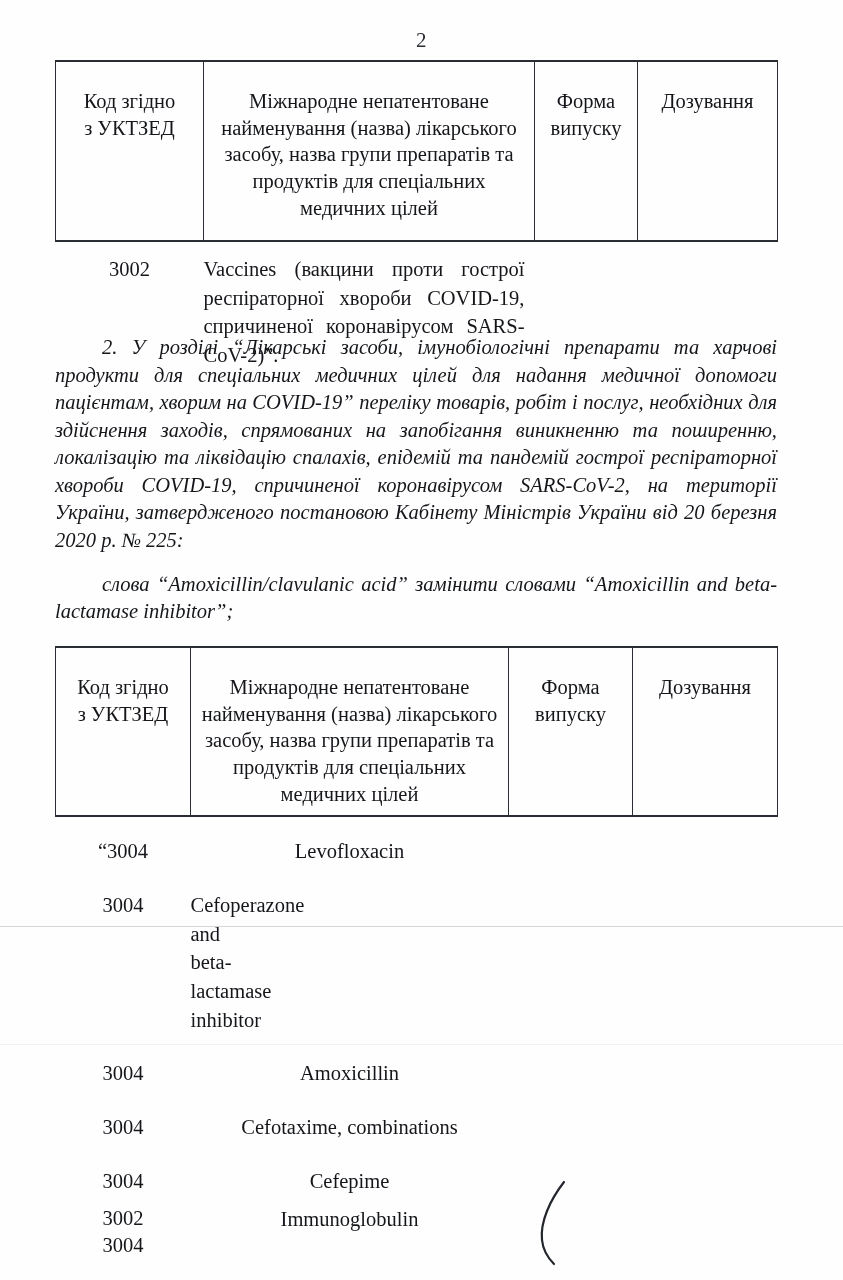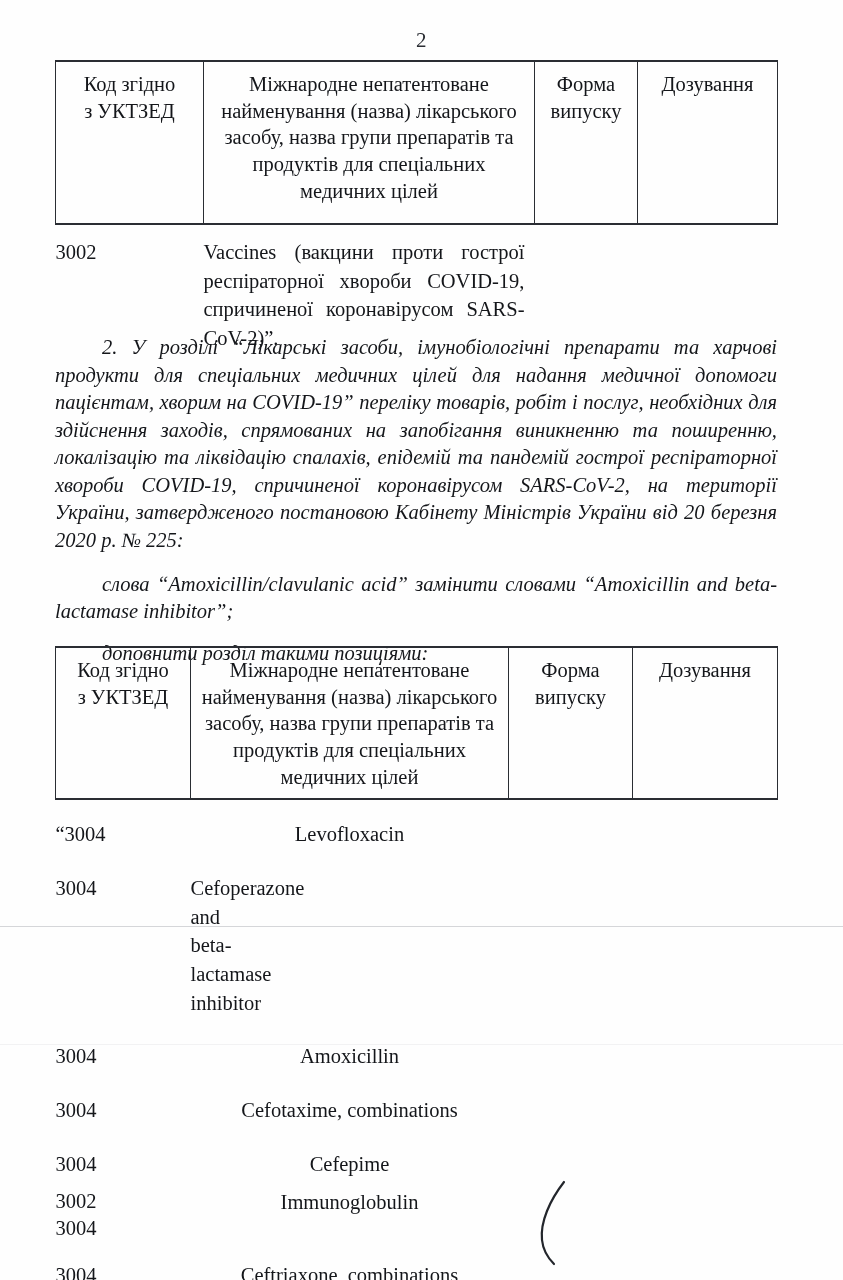--- a/index.html
+++ b/index.html
@@ -46,35 +46,35 @@
     padding: 0;
   }
 
   .thead-row td {
     border-left: 1.6px solid #2a2d33;
     border-top: 2.2px solid #2a2d33;
     border-bottom: 2.2px solid #2a2d33;
     text-align: center;
     font-size: 20.5px;
     line-height: 1.30;
-    padding: 9px 5px 8px 5px;
+    padding: 26px 5px 8px 5px;
   }
   .thead-row td:last-child {
     border-right: 1.6px solid #2a2d33;
   }
 
   .body-row td {
     border: none;
     font-size: 20.5px;
     line-height: 1.40;
   }
 
   
   .c-code {
-    text-align: left;
+    text-align: center;
     white-space: nowrap;
   }
   
   .c-name {
     text-align: center;
   }
   .c-name.justified {
     text-align: justify;
     text-align-last: left;
     padding-right: 6px;
@@ -182,21 +182,20 @@
         <td class="c-name justified">Vaccines (вакцини проти гострої респіраторної хвороби COVID-19, спричиненої коронавірусом SARS-CoV-2)”.</td>
         <td class="c-form"></td>
         <td class="c-dosage"></td>
       </tr>
     </tbody>
   </table>
 
   <div class="para-block">
     <p class="para p1">2. У розділі “Лікарські засоби, імунобіологічні препарати та харчові продукти для спеціальних медичних цілей для надання медичної допомоги пацієнтам, хворим на COVID-19” переліку товарів, робіт і послуг, необхідних для здійснення заходів, спрямованих на запобігання виникненню та поширенню, локалізацію та ліквідацію спалахів, епідемій та пандемій гострої респіраторної хвороби COVID-19, спричиненої коронавірусом SARS-CoV-2, на території України, затвердженого постановою Кабінету Міністрів України від 20 березня 2020 р. № 225:</p>
     <p class="para p2">слова  “Amoxicillin/clavulanic acid” замінити словами “Amoxicillin and beta-lactamase inhibitor”;</p>
-    <p class="para p3">доповнити розділ такими позиціями:</p>
   </div>
 
   <table id="table2" class="doc-table">
     <colgroup>
       <col style="width:135px">
       <col style="width:318px">
       <col style="width:124px">
       <col style="width:145px">
     </colgroup>
     <tbody>

